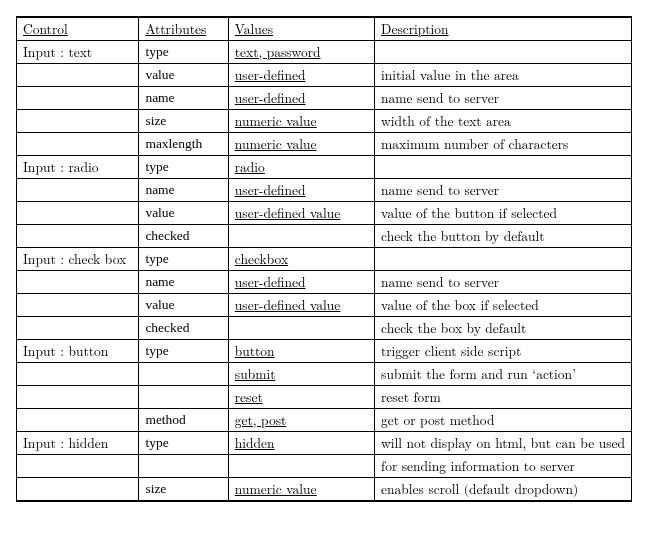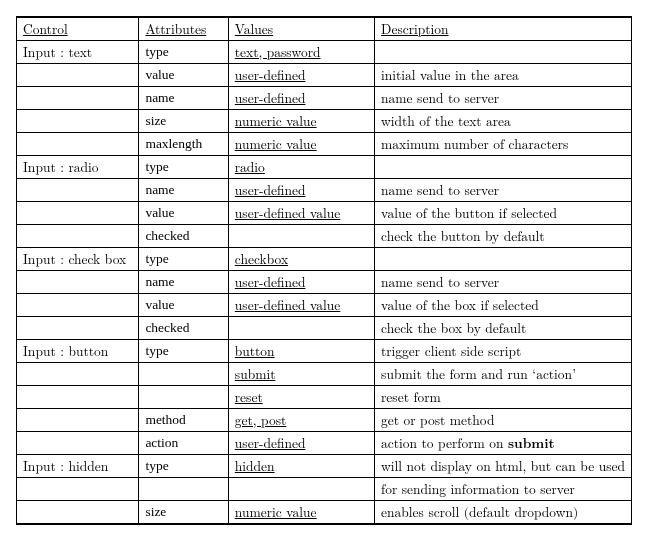--- a/index.html
+++ b/index.html
@@ -147,26 +147,20 @@
         <td>reset</td>
         <td>reset form</td>
       </tr>
       <tr>
         <td></td>
         <td>method</td>
         <td>get, post</td>
         <td>get or post method</td>
       </tr>
       <tr>
-        <td></td>
-        <td>action</td>
-        <td>user-defined</td>
-        <td>action to perform on <b>submit</b></td>
-      </tr>
-      <tr>
         <td>Input : hidden</td>
         <td>type</td>
         <td>hidden</td>
         <td>will not display on html, but can be used</td>
       </tr>
       <tr>
         <td></td>
         <td></td>
         <td></td>
         <td>for sending information to server</td>

